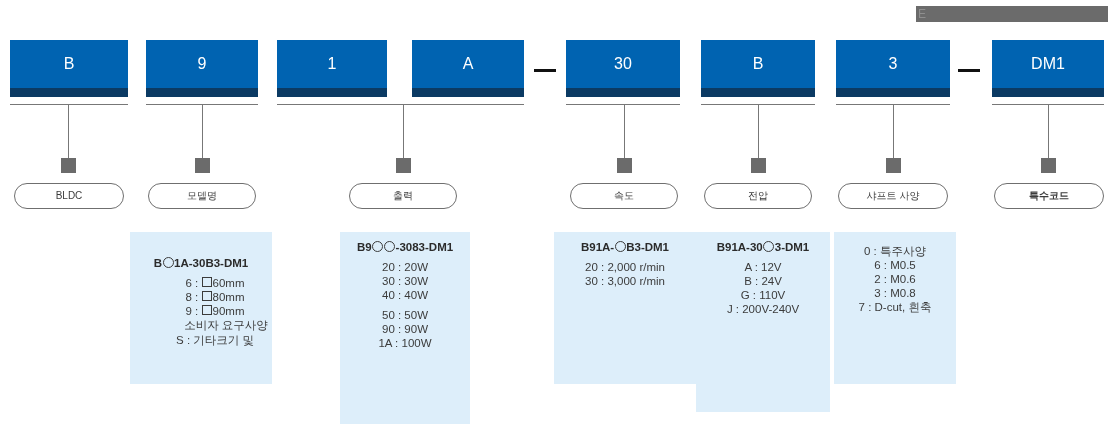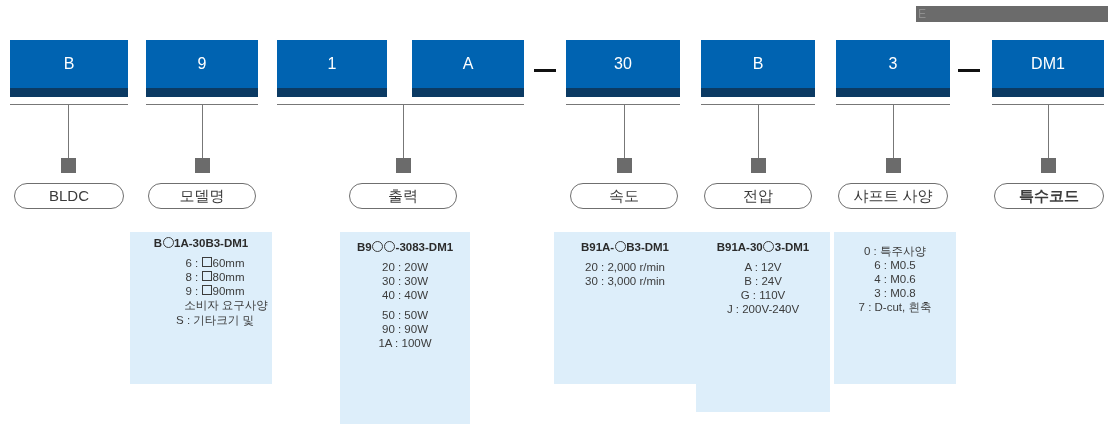--- a/index.html
+++ b/index.html
@@ -93,21 +93,21 @@
   
   .capsule {
     position: absolute;
     height: 26px;
     border: 1px solid #6f6f6f;
     border-radius: 13px;
     background: #ffffff;
     box-sizing: border-box;
     text-align: center;
     color: #3b3b3b;
-    font-size: 15px;
+    font-size: 10px;
     line-height: 24px;
     white-space: nowrap;
   }
 
   
   .detail-panel {
     position: absolute;
     background: #ddeefa;
     box-sizing: border-box;
     text-align: center;
@@ -227,21 +227,21 @@
       <div class="capsule" style="left: 148px; width: 108px; top: 183px;">모델명</div>
       <div class="capsule" style="left: 349px; width: 108px; top: 183px;">출력</div>
       <div class="capsule" style="left: 570px; width: 108px; top: 183px;">속도</div>
       <div class="capsule" style="left: 704px; width: 108px; top: 183px;">전압</div>
       <div class="capsule" style="left: 838px; width: 110px; top: 183px;">샤프트 사양</div>
       <div class="capsule" style="left: 994px; width: 110px; top: 183px; font-weight: bold;">특수코드</div>
     </div>
 
   <div id="detail-layer">
       <div class="detail-panel" style="left: 130px; top: 232px; width: 142px; height: 152px;">
-        <div class="detail-head" style="padding-top: 4px;">B<span class="sym-circle"></span>1A-30B3-DM1</div>
+        <div class="detail-head" style="padding-top: 24px;">B<span class="sym-circle"></span>1A-30B3-DM1</div>
         <div style="padding-top: 6px; margin-left: 28px;">
           <div class="detail-item">6 : <span class="sym-square"></span>60mm</div>
           <div class="detail-item">8 : <span class="sym-square"></span>80mm</div>
           <div class="detail-item">9 : <span class="sym-square"></span>90mm</div>
           <div class="detail-item cont" style="padding-left: 22px;">소비자 요구사양</div>
           <div class="detail-item">S : 기타크기 및</div>
         </div>
       </div>
       <div class="detail-panel" style="left: 340px; top: 232px; width: 130px; height: 192px;">
         <div class="detail-head" style="padding-top: 8px; text-align: center;">B9<span class="sym-circle"></span><span class="sym-circle"></span>-3083-DM1</div>
@@ -267,20 +267,20 @@
           <div class="detail-item">A : 12V</div>
           <div class="detail-item">B : 24V</div>
           <div class="detail-item">G : 110V</div>
           <div class="detail-item">J : 200V-240V</div>
         </div>
       </div>
       <div class="detail-panel" style="left: 834px; top: 232px; width: 122px; height: 152px;">
         <div style="padding-top: 12px;">
           <div class="detail-item">0 : 특주사양</div>
           <div class="detail-item">6 : M0.5</div>
-          <div class="detail-item">4 : M0.6</div>
+          <div class="detail-item">2 : M0.6</div>
           <div class="detail-item">3 : M0.8</div>
           <div class="detail-item">7 : D-cut, 흰축</div>
         </div>
       </div>
     </div>
 
 </div>
 
 </body></html>

